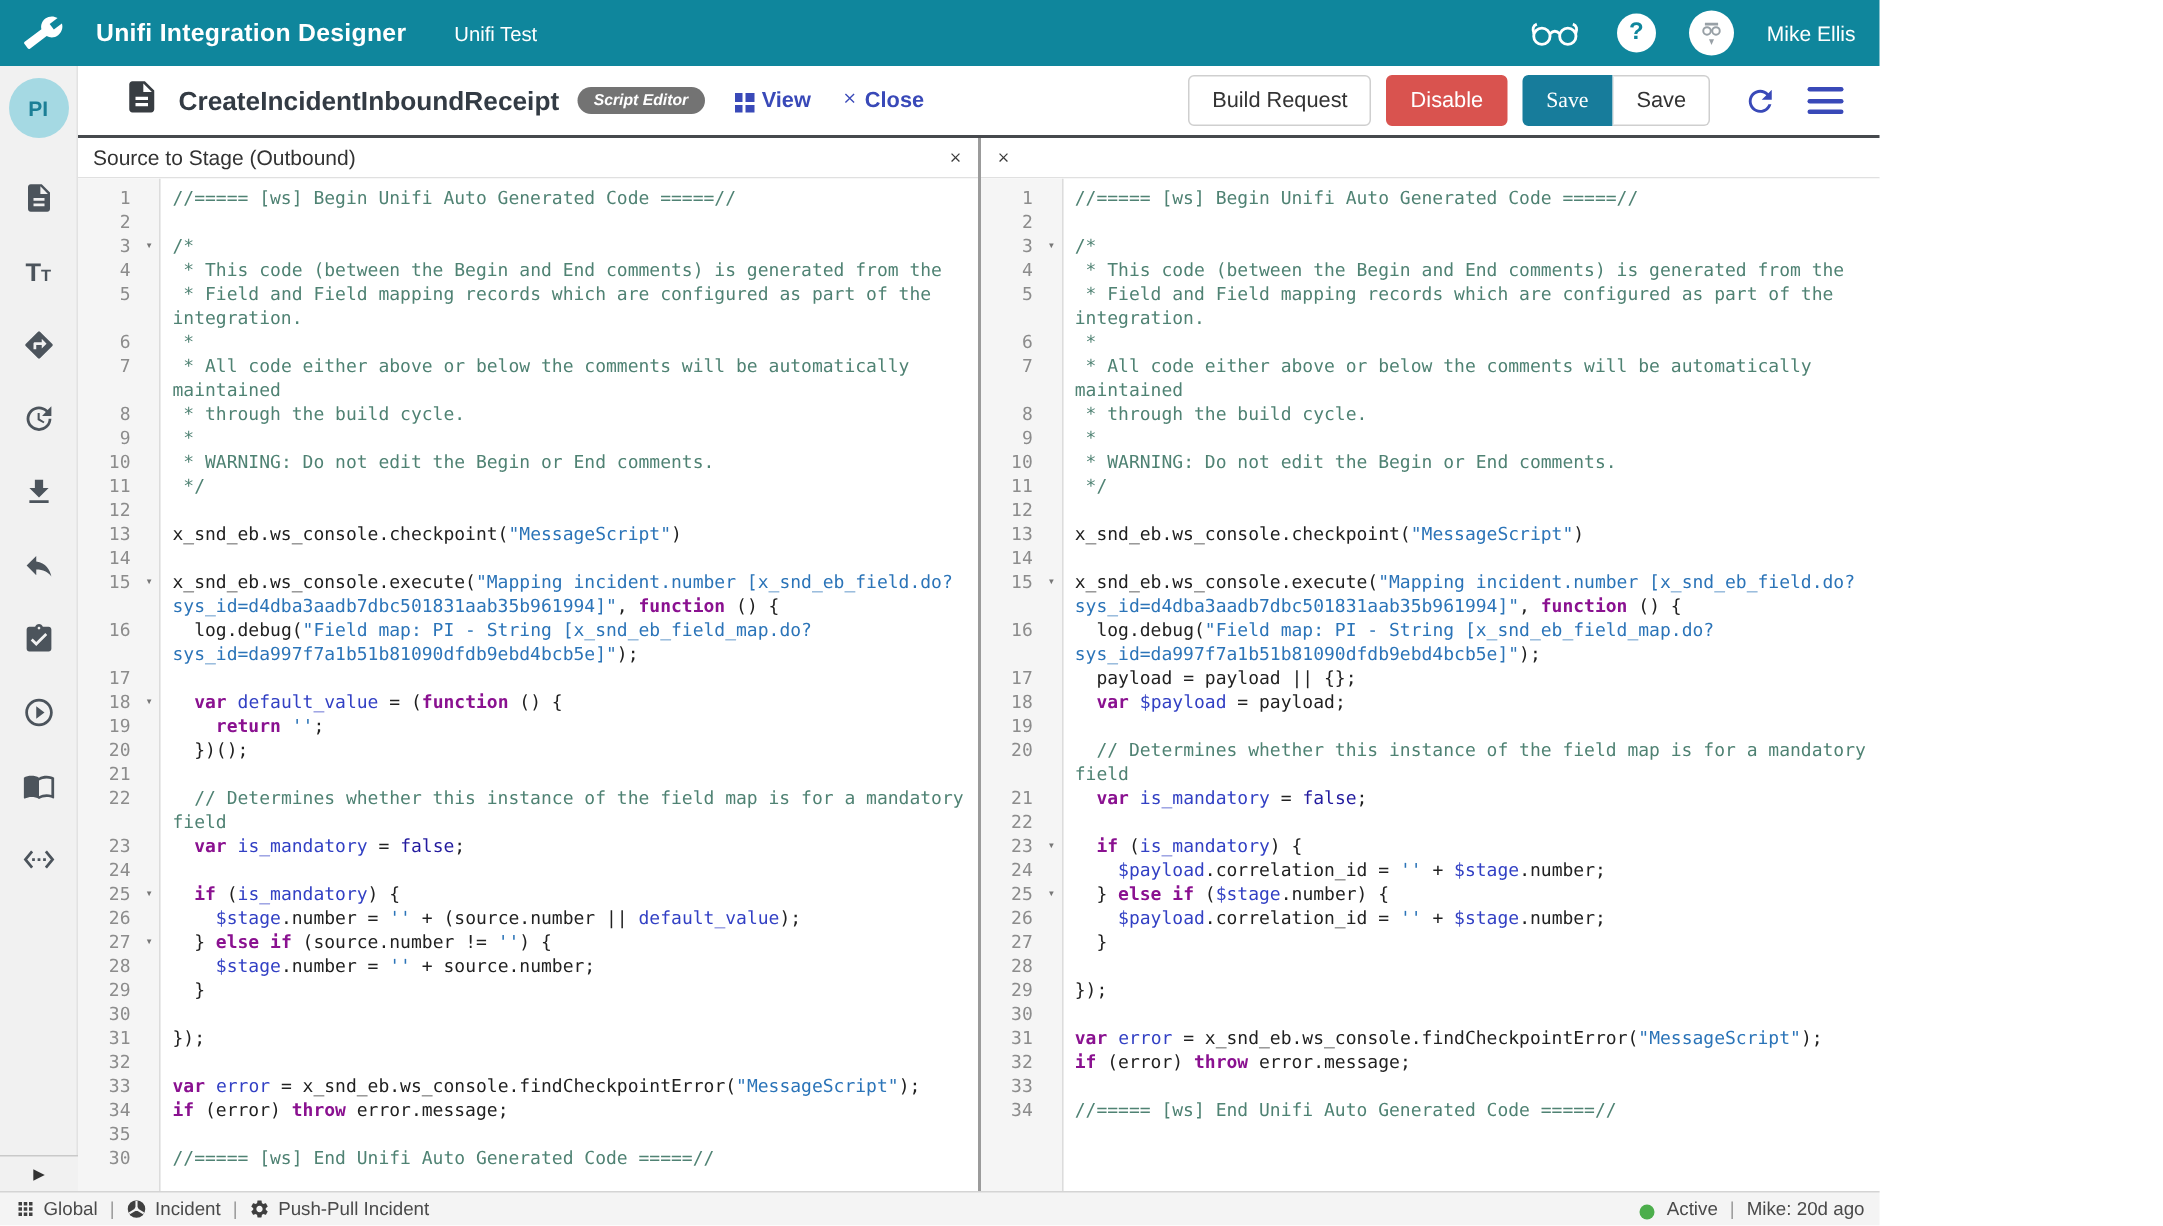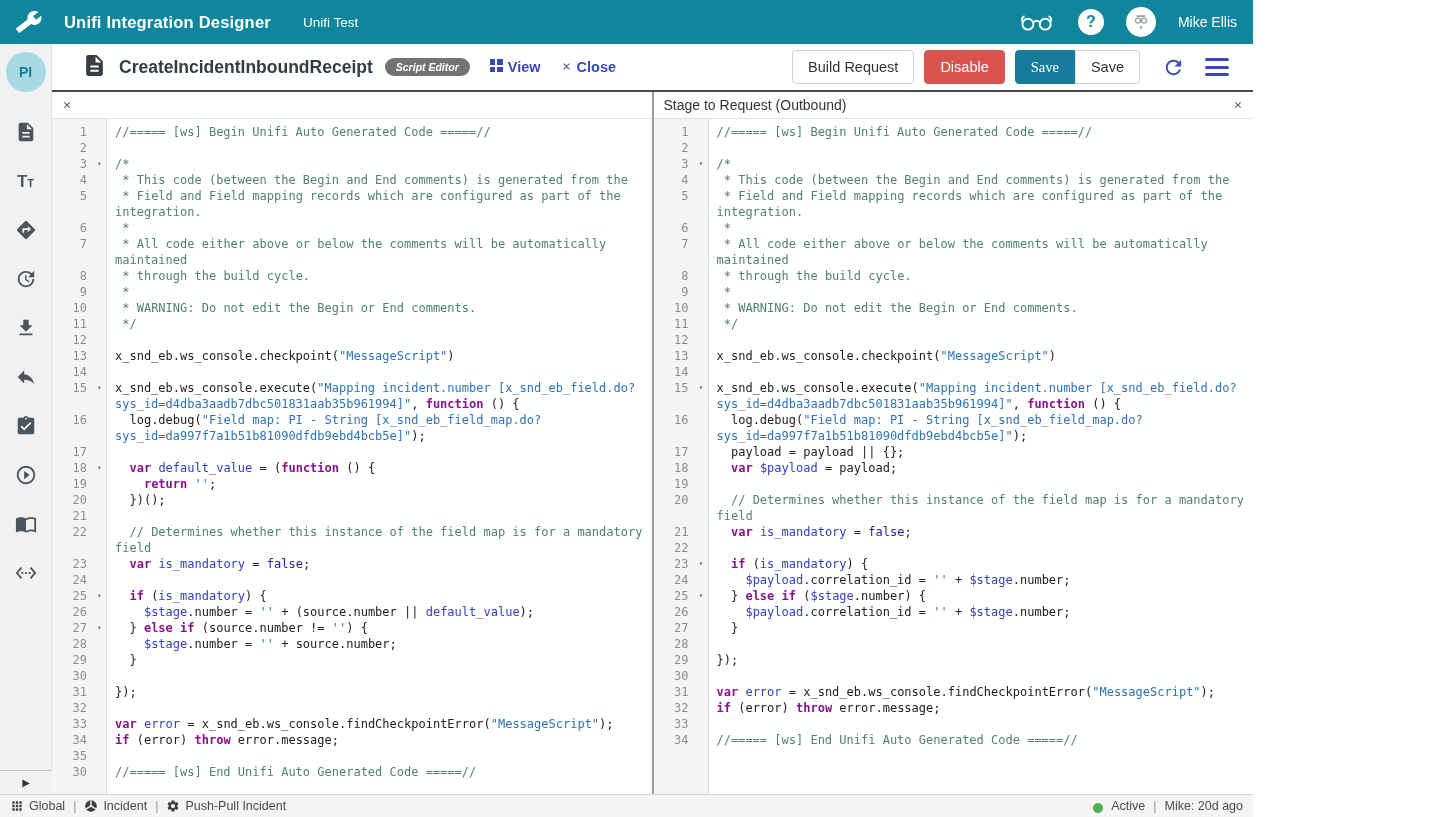--- a/index.html
+++ b/index.html
@@ -38,21 +38,21 @@
     display:flex; align-items:center; justify-content:center; font-size:10px; color:#333; cursor:pointer;
     background:#f1f1f1; }
 
   
   .content { flex:1; display:flex; flex-direction:column; min-width:0; }
   .toolbar { height:46px; flex:none; display:flex; align-items:center; padding:0 14px 0 30px; background:#fff; }
   .doc-icon svg { width:25px; height:25px; fill:#383d42; }
   .tl-title { font-size:17.5px; font-weight:700; color:#333b44; margin-left:12px; }
   .badge { margin-left:12px; background:#737373; color:#fff; font-size:10.5px; font-weight:700;
     font-style:italic; padding:3px 11px; border-radius:10px; }
-  .tl-link { display:flex; align-items:flex-start; gap:5px; color:var(--indigo,#3949b8); font-size:14.5px;
+  .tl-link { display:flex; align-items:flex-end; gap:5px; color:var(--indigo,#3949b8); font-size:14.5px;
     font-weight:700; margin-left:20px; cursor:pointer; }
   .grid4 { width:13px; height:13px; display:grid; grid-template-columns:1fr 1fr; grid-template-rows:1fr 1fr; gap:2px; }
   .grid4 i { background:var(--indigo,#3949b8); }
   .x-small svg { width:11px; height:11px; fill:var(--indigo,#3949b8); }
   .spacer { flex:1; }
   .btn { height:34px; font-size:14.5px; font-family:inherit; cursor:pointer; padding:0 15px; border-radius:4px;
     border:1px solid #cfcfcf; background:#fff; color:#333; }
   .btn-build { margin-right:10px; }
   .btn-disable { background:var(--red,#d9534f); border-color:var(--red,#d9534f); color:#fff; margin-right:10px; }
   .btn-save { background:var(--save-teal,#177c9b); border-color:var(--save-teal,#177c9b); color:#fff;
@@ -231,20 +231,21 @@
         <span class="hamburger">
             <i></i>
             <i></i>
             <i></i>
           </span>
       </div>
 
       <div class="panels">
         <section class="panel">
           <div class="panel-header">
+            <span class="ph-title">Source to Stage (Outbound)</span>
             <span class="panel-x">
               <svg viewBox="0 0 24 24">
                   <path d="M19 6.4L17.6 5 12 10.6 6.4 5 5 6.4 10.6 12 5 17.6 6.4 19 12 13.4 17.6 19 19 17.6 13.4 12z"></path>
                 </svg>
             </span>
           </div>
           <div class="panel-body">
             <div class="gutter-bg"></div>
             <div class="lines">
                 <div class="cm-line">
@@ -428,21 +429,20 @@
                   <span class="cm-num">30</span>
                   <span class="cm-fold"></span>
                   <span class="cm-code"><span class="tk tk-c">//===== [ws] End Unifi Auto Generated Code =====//</span></span>
                 </div>
               </div>
           </div>
         </section>
         <div class="divider"></div>
         <section class="panel">
           <div class="panel-header">
-            <span class="ph-title">Stage to Request (Outbound)</span>
             <span class="panel-x">
               <svg viewBox="0 0 24 24">
                   <path d="M19 6.4L17.6 5 12 10.6 6.4 5 5 6.4 10.6 12 5 17.6 6.4 19 12 13.4 17.6 19 19 17.6 13.4 12z"></path>
                 </svg>
             </span>
           </div>
           <div class="panel-body">
             <div class="gutter-bg"></div>
             <div class="lines">
                 <div class="cm-line">

